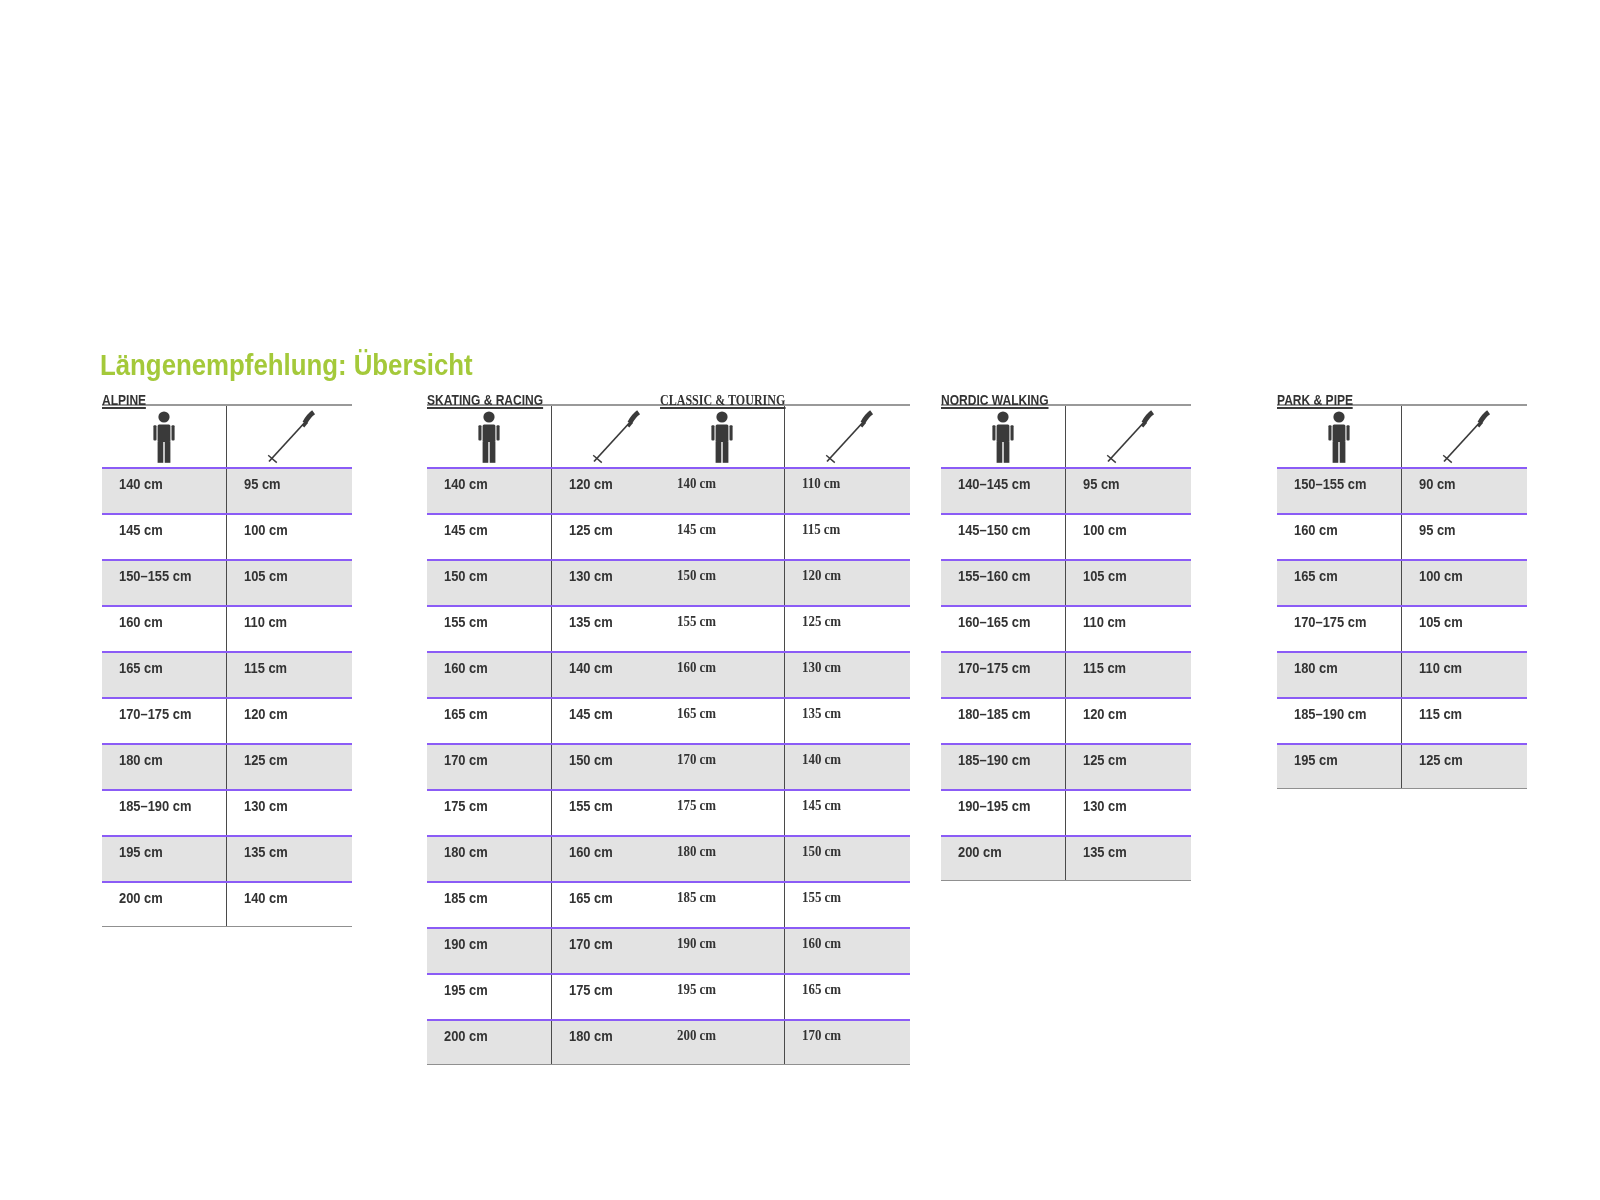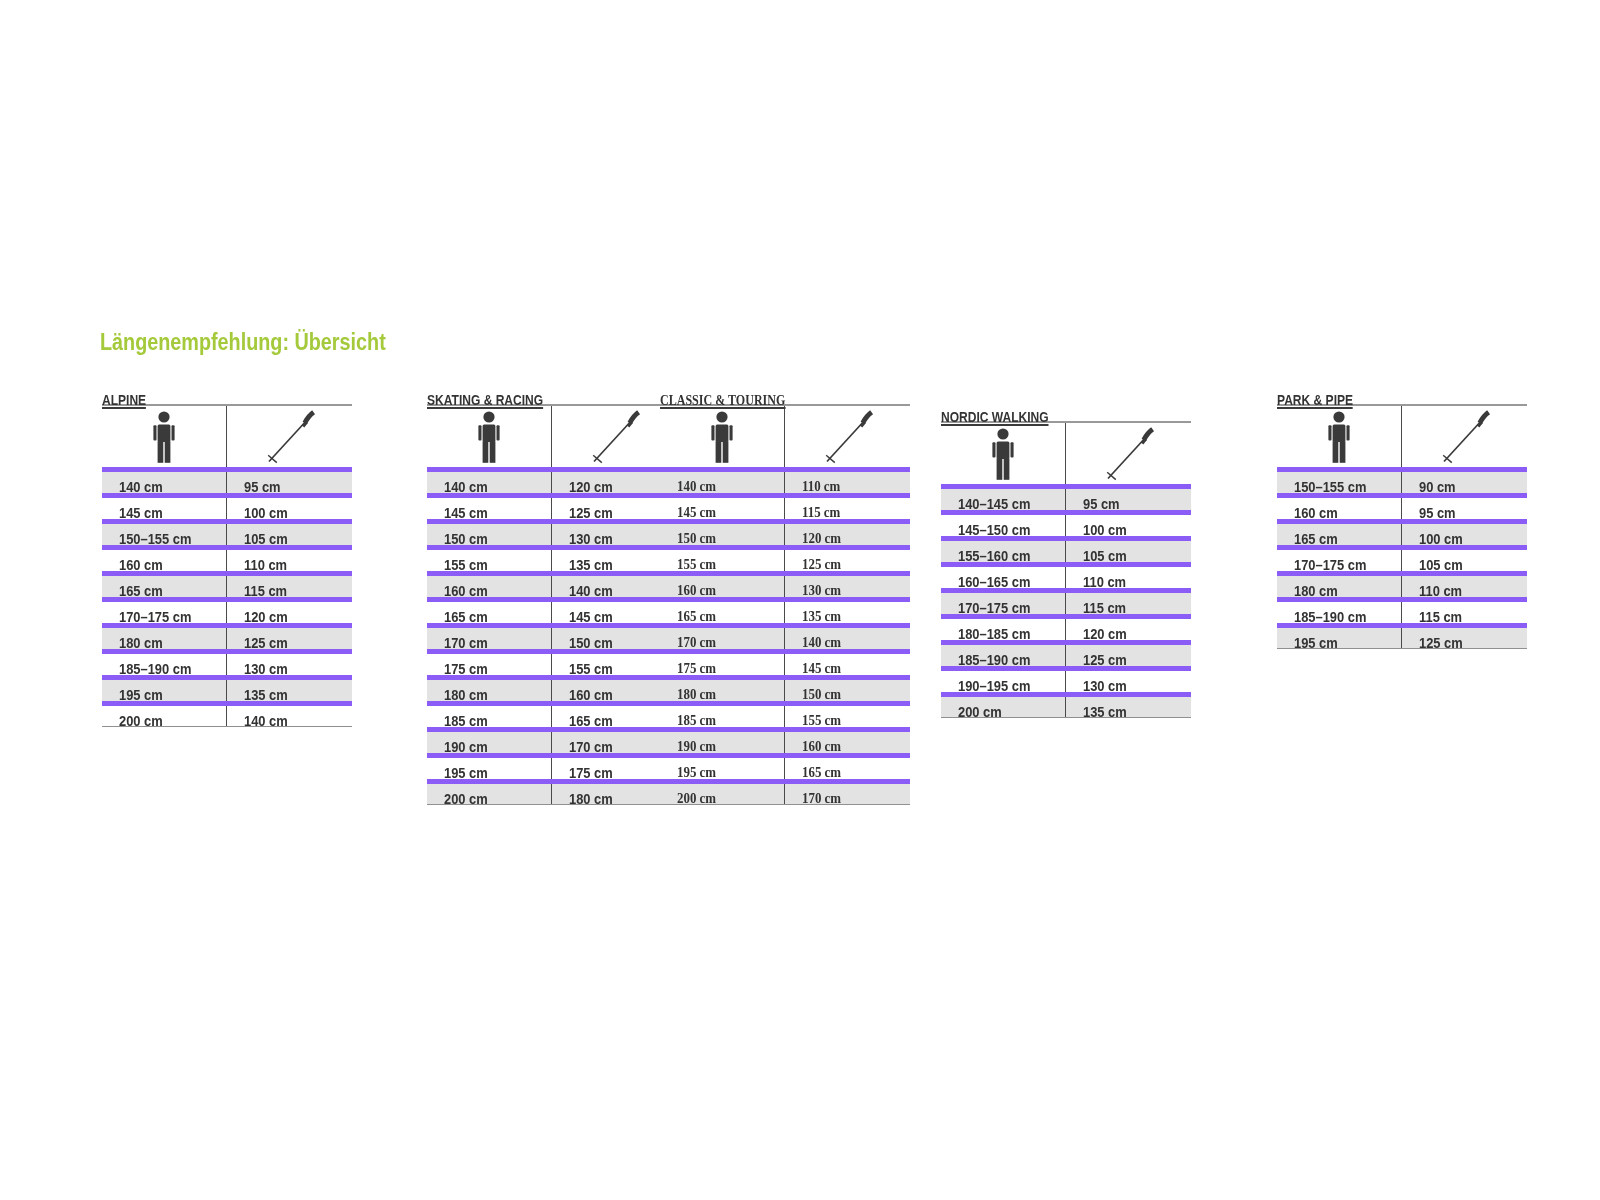--- a/index.html
+++ b/index.html
@@ -17,22 +17,22 @@
   }
   .cond {
     display: inline-block;
     transform: scaleX(0.86);
     transform-origin: 0 50%;
     white-space: nowrap;
   }
   .page-title {
     position: absolute;
     left: 100px;
-    top: 315px;
-    font-size: 23px;
+    top: 328px;
+    font-size: 30px;
     font-weight: bold;
     color: #a4c93a;
     letter-spacing: 0px;
     line-height: 1.1;
   }
   .tables-area {
     position: absolute;
     left: 0;
     top: 391px;
     width: 1600px;
@@ -74,23 +74,23 @@
     flex: 0 0 125px;
     box-sizing: border-box;
     display: flex;
     align-items: center;
     justify-content: center;
   }
   .hcell.hleft { border-right: 1px solid #4a4a4a; }
   .icon { display: inline-flex; }
   .row {
     display: flex;
-    height: 26px;
+    height: 46px;
     box-sizing: border-box;
-    border-top: 5px solid #8b5cf6;
+    border-top: 2px solid #8b5cf6;
   }
   .row.gray { background: #e3e3e3; }
   .row.last { border-bottom: 1px solid #909090; }
   .c {
     flex: 0 0 125px;
     box-sizing: border-box;
     line-height: 29px;
     font-size: 15px;
     font-weight: bold;
     padding-left: 17px;
@@ -335,21 +335,21 @@
         </div>
         <div class="row">
           <div class="c c1"><span class="cond">195 cm</span></div>
           <div class="c"><span class="cond">165 cm</span></div>
         </div>
         <div class="row gray last">
           <div class="c c1"><span class="cond">200 cm</span></div>
           <div class="c"><span class="cond">170 cm</span></div>
         </div>
       </div>
-      <div class="stable" style="left: 941px; margin-top: 17px;">
+      <div class="stable" style="left: 941px;">
         <div class="tname"><span class="rule"></span><span class="cond">NORDIC WALKING</span></div>
         <div class="thead">
           <div class="hcell hleft">
             <span class="icon">
               <svg width="34" height="52" viewBox="0 0 34 52" xmlns="http://www.w3.org/2000/svg">
                 <g fill="#3a3a3a">
                   <circle cx="17" cy="6" r="5.6"></circle>
                   <rect x="10.6" y="13.6" width="12.8" height="17.4" rx="1.5"></rect>
                   <rect x="6.4" y="14.2" width="3.1" height="15.4" rx="1"></rect>
                   <rect x="24.5" y="14.2" width="3.1" height="15.4" rx="1"></rect>

